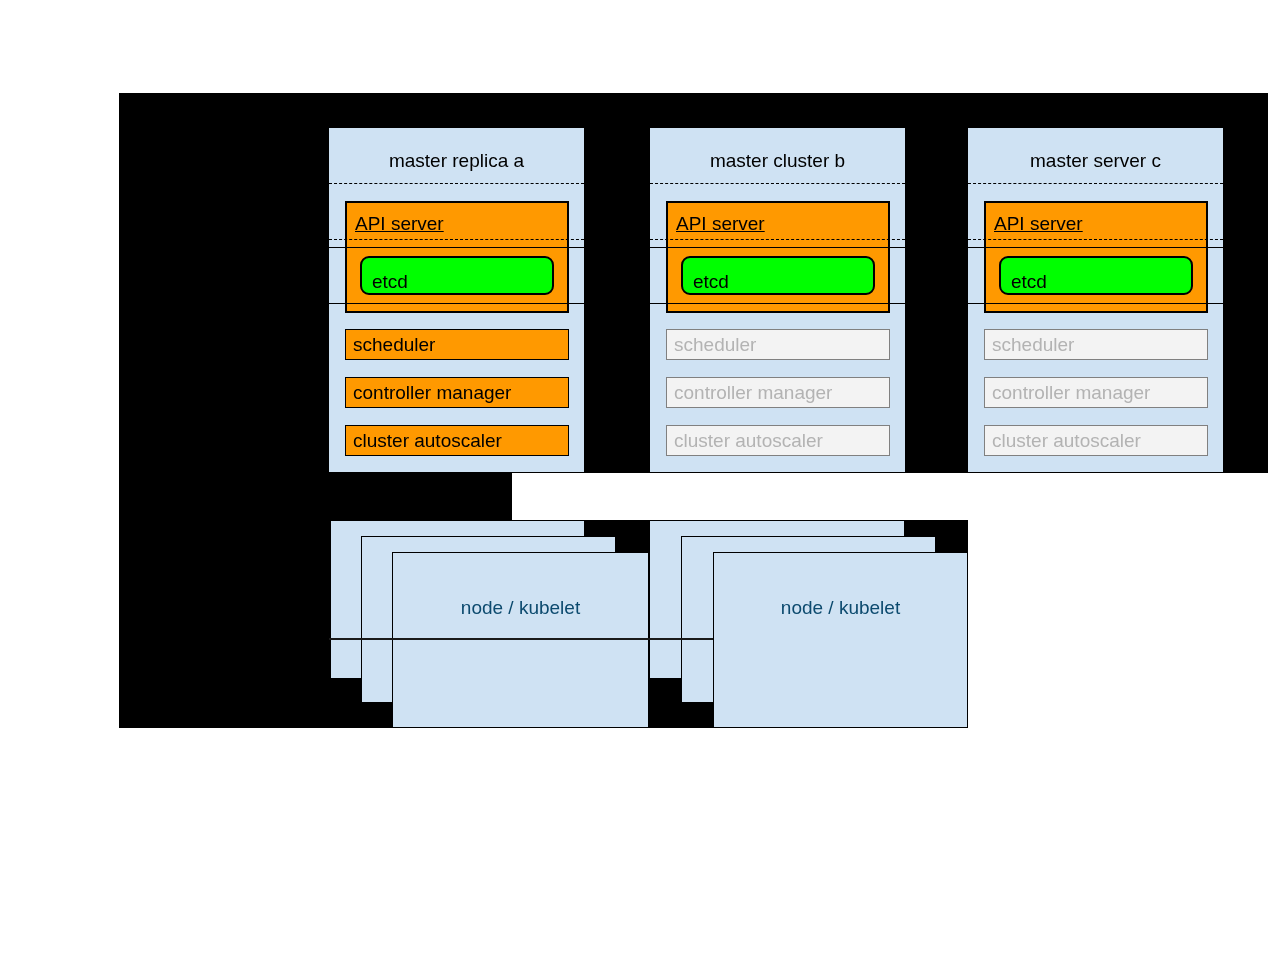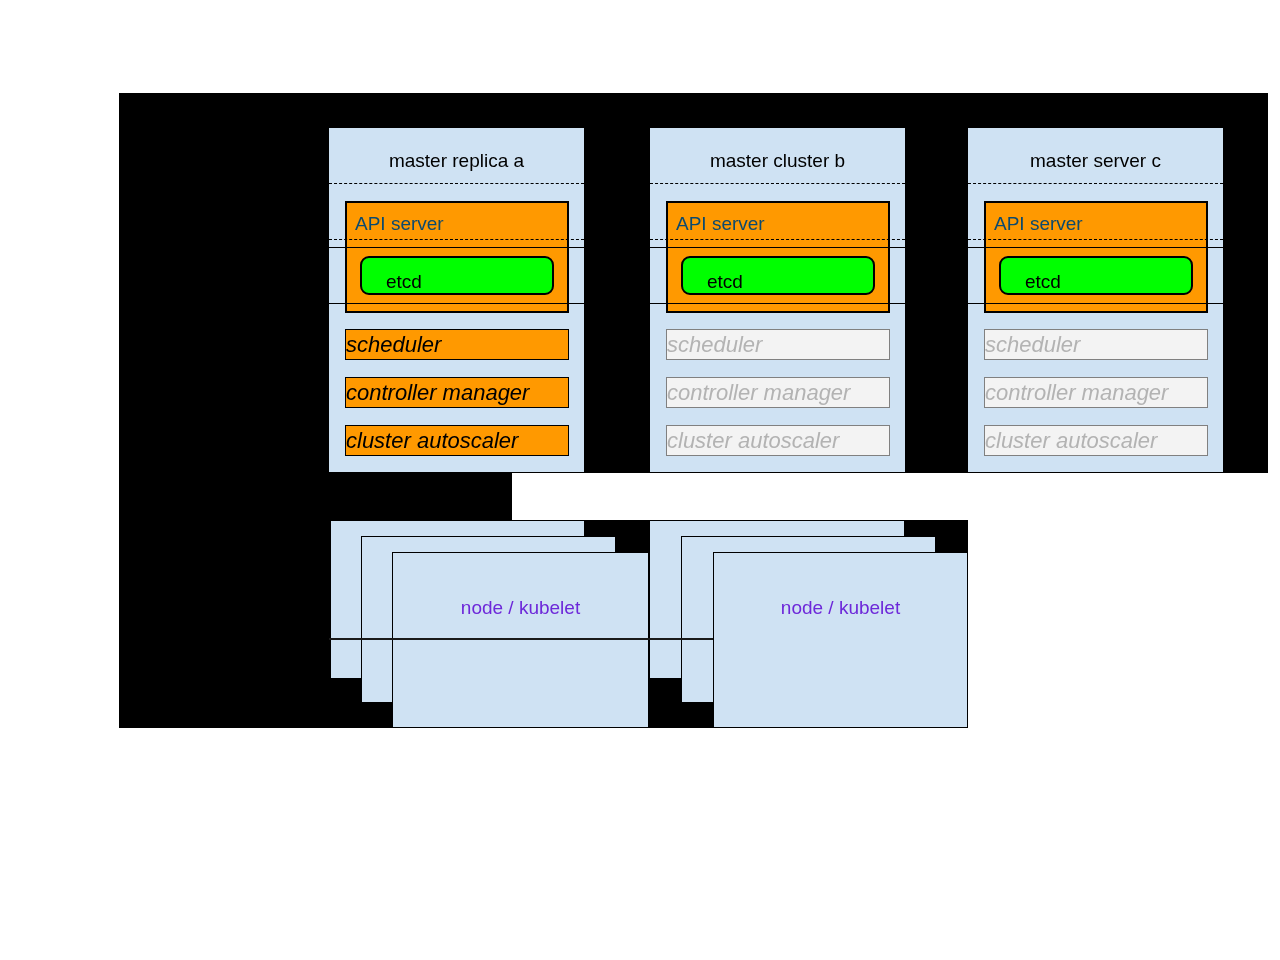--- a/index.html
+++ b/index.html
@@ -58,55 +58,56 @@
     box-sizing: border-box;
     background: var(--active-fill, #ff9900);
     border: 2px solid #000000;
   }
   .api-label {
     position: absolute;
     left: 8px;
     top: 9px;
     font-size: 19px;
     line-height: 24px;
-    color: #0c4a6e;
+    color: #000000;
     white-space: nowrap;
+    text-decoration: underline;
   }
   .etcd-box {
     position: absolute;
     left: 13px;
     top: 53px;
     width: 194px;
     height: 39px;
     box-sizing: border-box;
     background: var(--etcd-fill, #00ff00);
     border: 2px solid #000000;
     border-radius: 9px;
     display: flex;
     align-items: center;
   }
   .etcd-label {
-    padding-left: 24px;
+    padding-left: 10px;
     font-size: 19px;
     color: #000000;
     margin-top: 12px;
   }
   .mini {
     position: absolute;
     left: 16px;
     width: 224px;
     height: 31px;
     box-sizing: border-box;
     display: flex;
     align-items: center;
   }
   .mini span {
-    font-size: 22px;
+    padding-left: 7px;
+    font-size: 19px;
     white-space: nowrap;
-    font-style: italic;
   }
   .replica.active .mini {
     background: var(--active-fill, #ff9900);
     border: 1.5px solid #000000;
     color: #000000;
   }
   .replica.standby .mini {
     background: var(--inactive-fill, #f3f3f3);
     border: 1.5px solid var(--inactive-border, #808080);
     color: var(--inactive-text, #b3b3b3);
@@ -119,21 +120,21 @@
     border: 1.5px solid #000000;
   }
   .node-label {
     position: absolute;
     top: 43px;
     left: 0;
     width: 100%;
     text-align: center;
     font-size: 19px;
     line-height: 24px;
-    color: #6d28d9;
+    color: #0c4a6e;
   }
   .connector {
     position: absolute;
     left: 329px;
     top: 638px;
     width: 384px;
     height: 2px;
     background: var(--connector, #1a1a1a);
     z-index: 5;
   }

